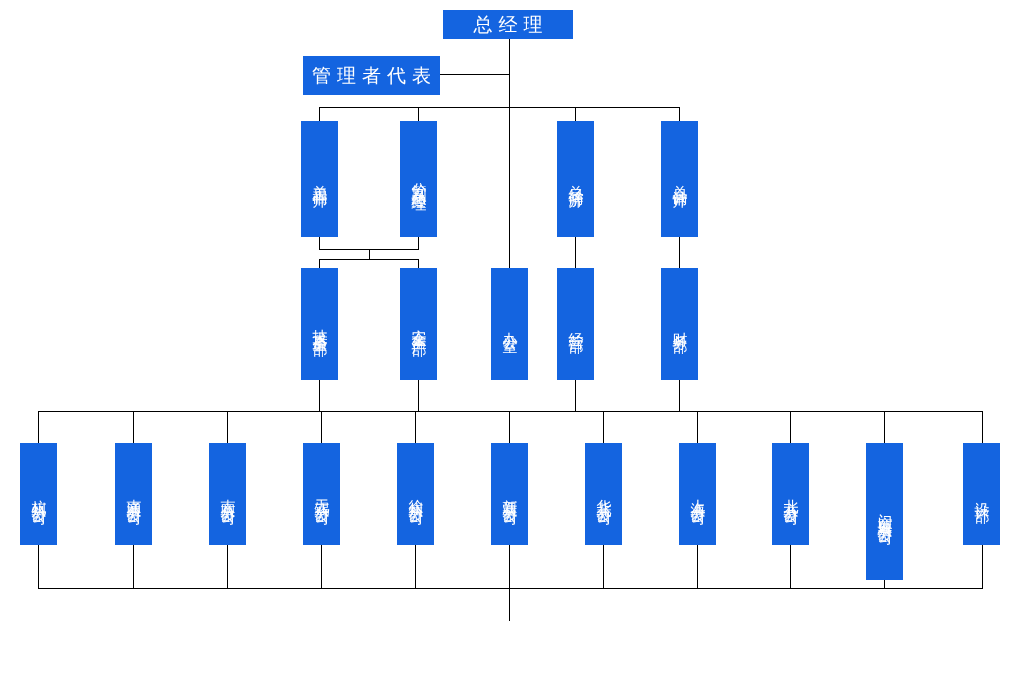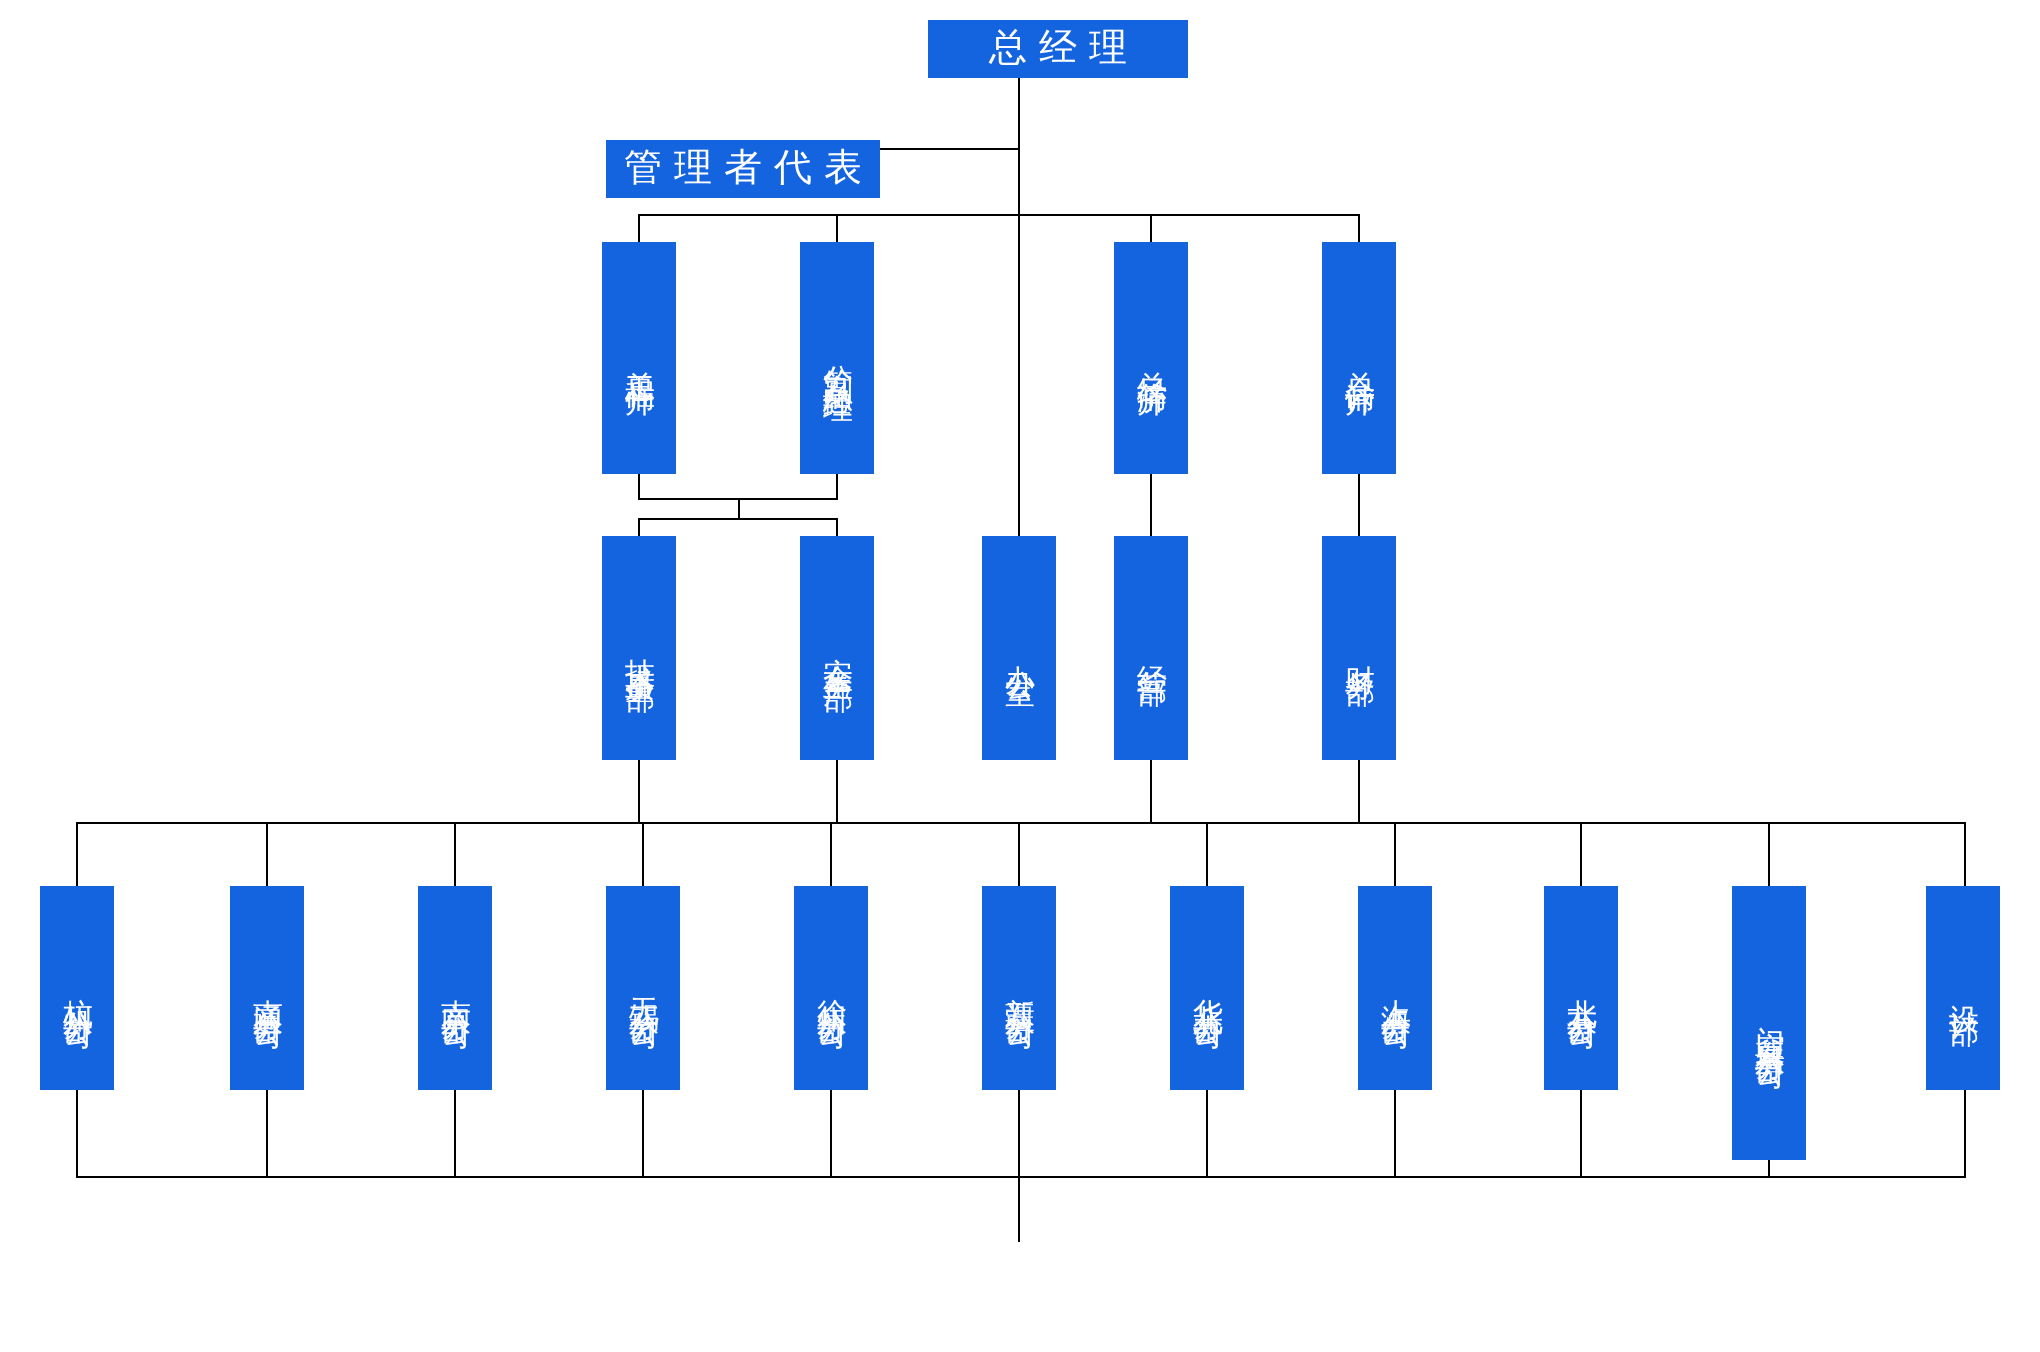--- a/index.html
+++ b/index.html
@@ -114,25 +114,25 @@
   <div class="line v" style="left:603px; top:545px; height:44px;"></div>
   <div class="line v" style="left:697px; top:545px; height:44px;"></div>
   <div class="line v" style="left:790px; top:545px; height:44px;"></div>
   <div class="line v" style="left:884px; top:580px; height:9px;"></div>
   <div class="line v" style="left:982px; top:545px; height:44px;"></div>
 
   <div class="line h" style="left:38px; top:588px; width:945px;"></div>
 
   <div class="line v" style="left:509px; top:588px; height:33px;"></div>
 
-  <div class="node horiz" style="left:464px; top:10px; width:130px; height:29px;">
+  <div class="node horiz" style="left:443px; top:10px; width:130px; height:29px;">
     <span class="label">总经理</span>
   </div>
 
-  <div class="node horiz" style="left:303px; top:70px; width:137px; height:29px;">
+  <div class="node horiz" style="left:303px; top:56px; width:137px; height:39px;">
     <span class="label">管理者代表</span>
   </div>
 
   <div class="node vert" style="left:301px; top:121px; width:37px; height:116px;">
     <span class="label">总工程师</span>
   </div>
 
   <div class="node vert" style="left:400px; top:121px; width:37px; height:116px;">
     <span class="label">分管副总经理</span>
   </div>

